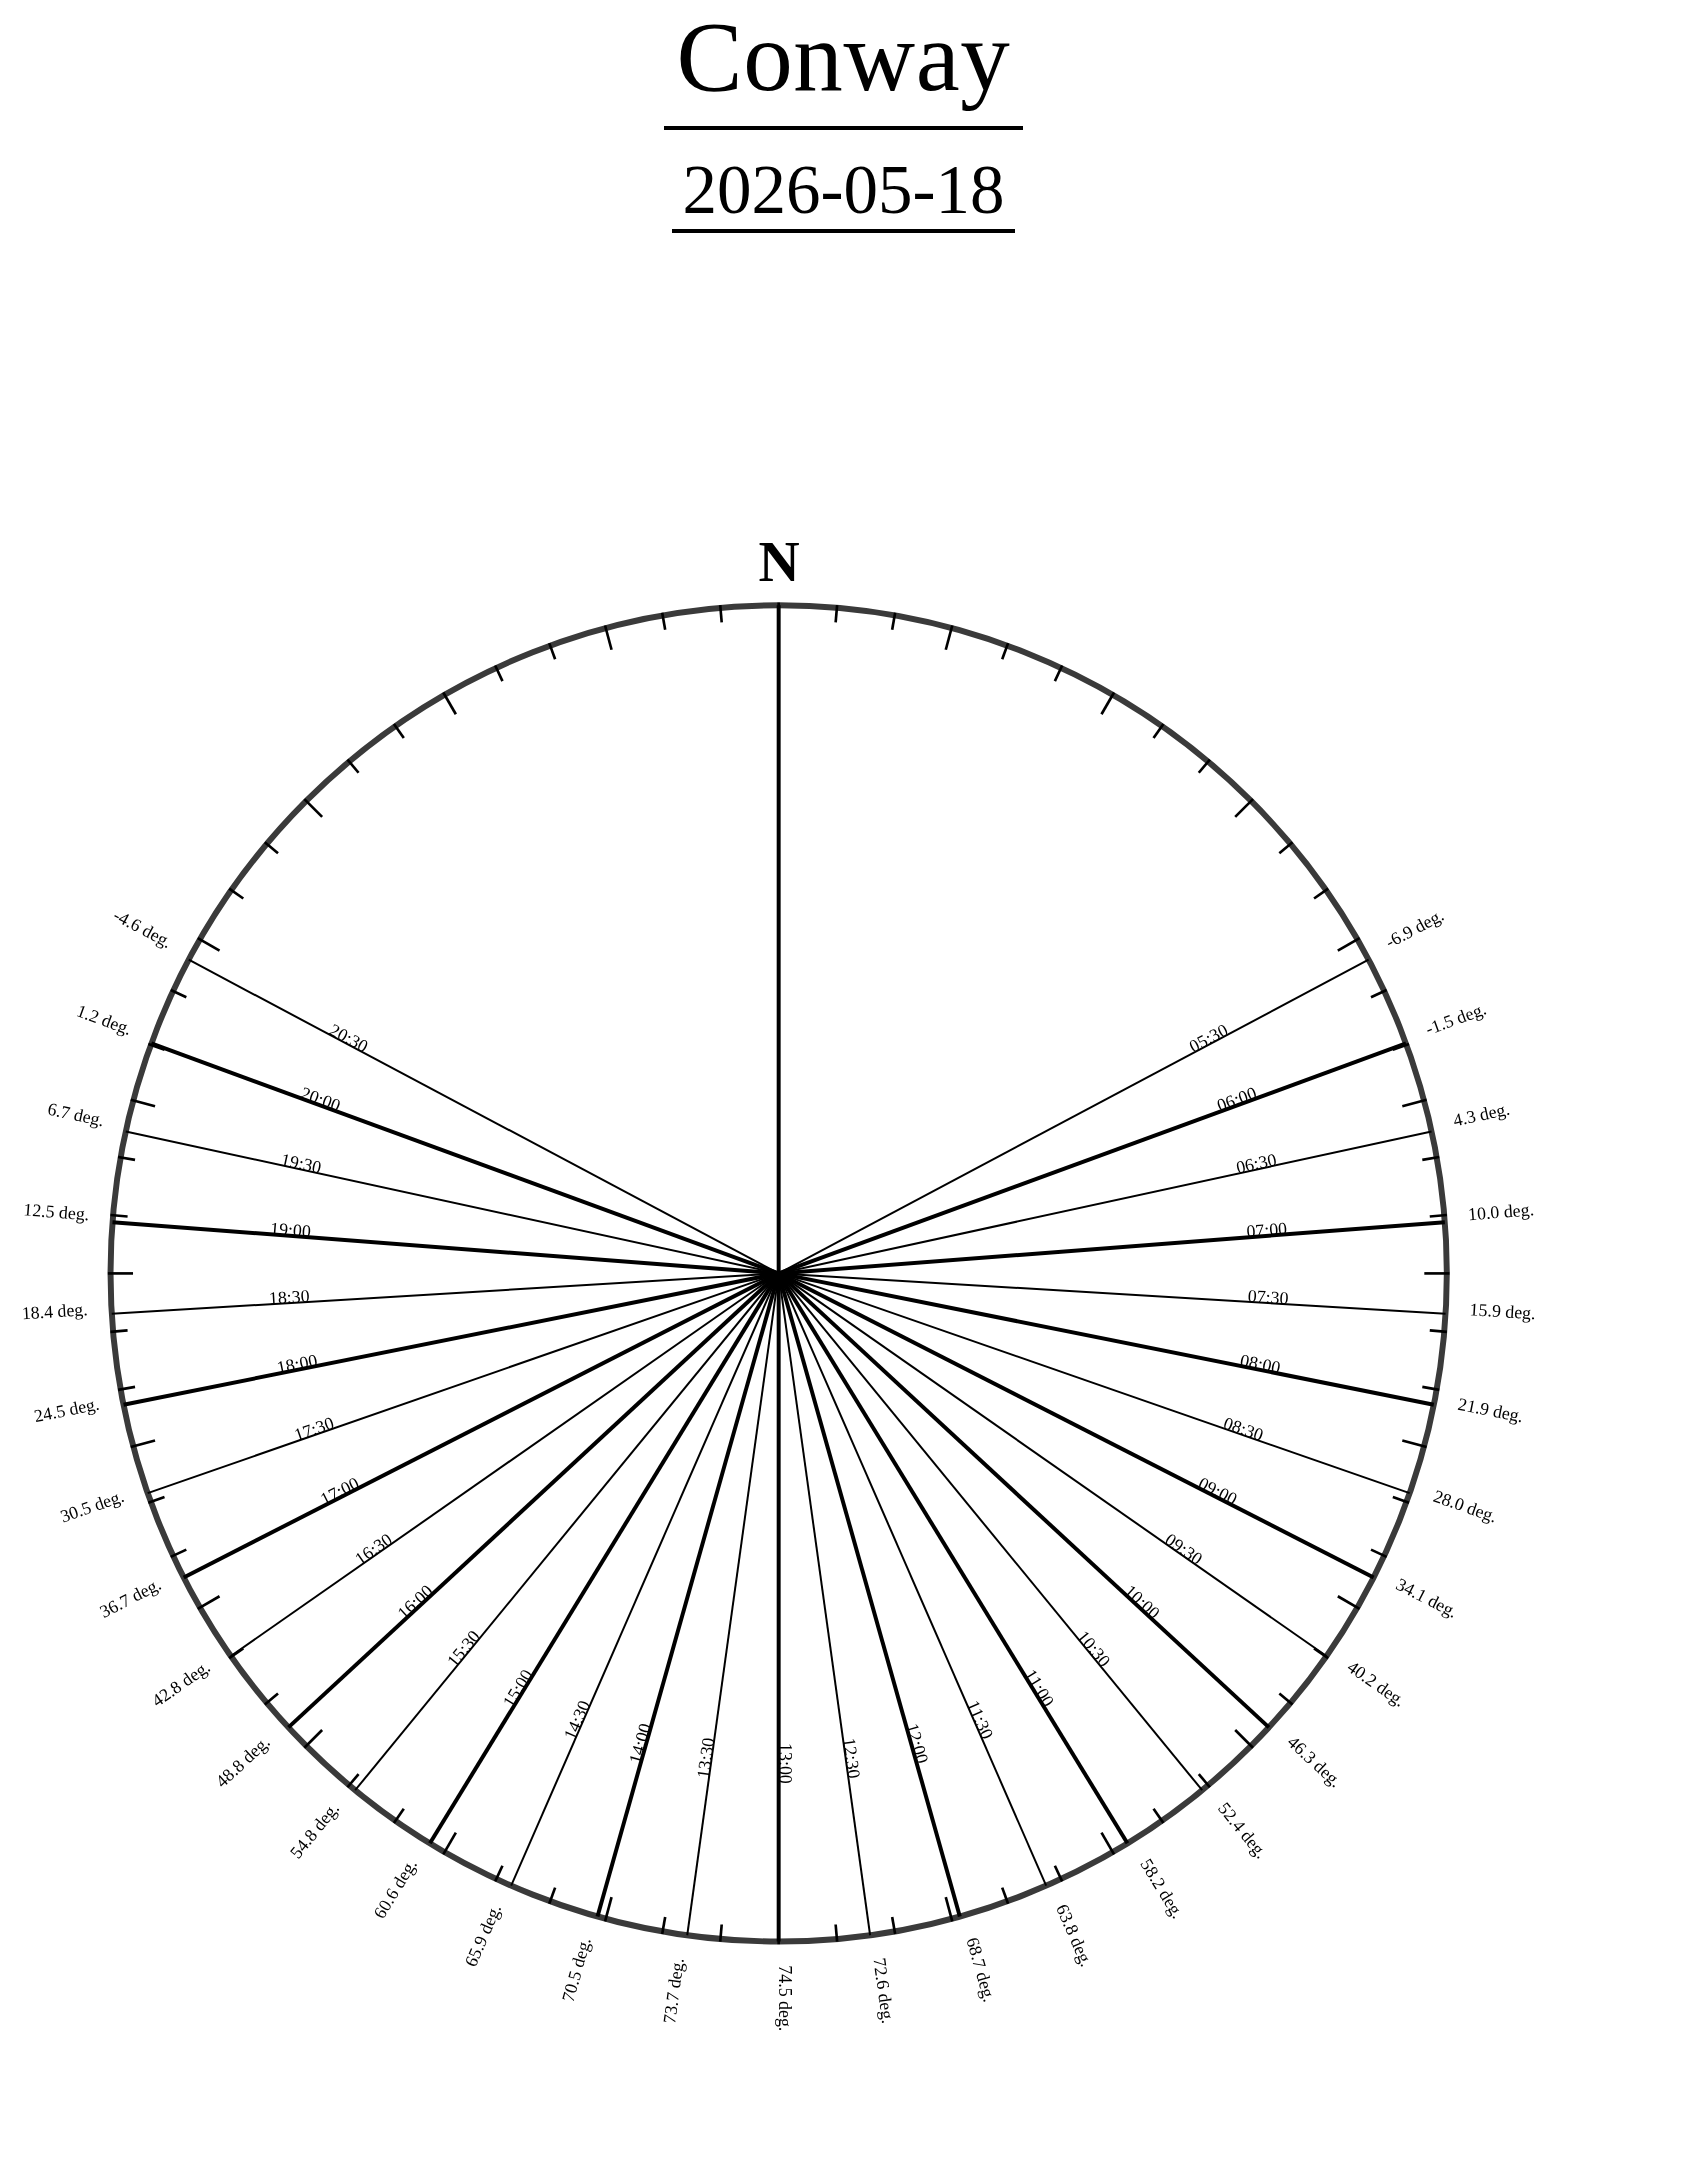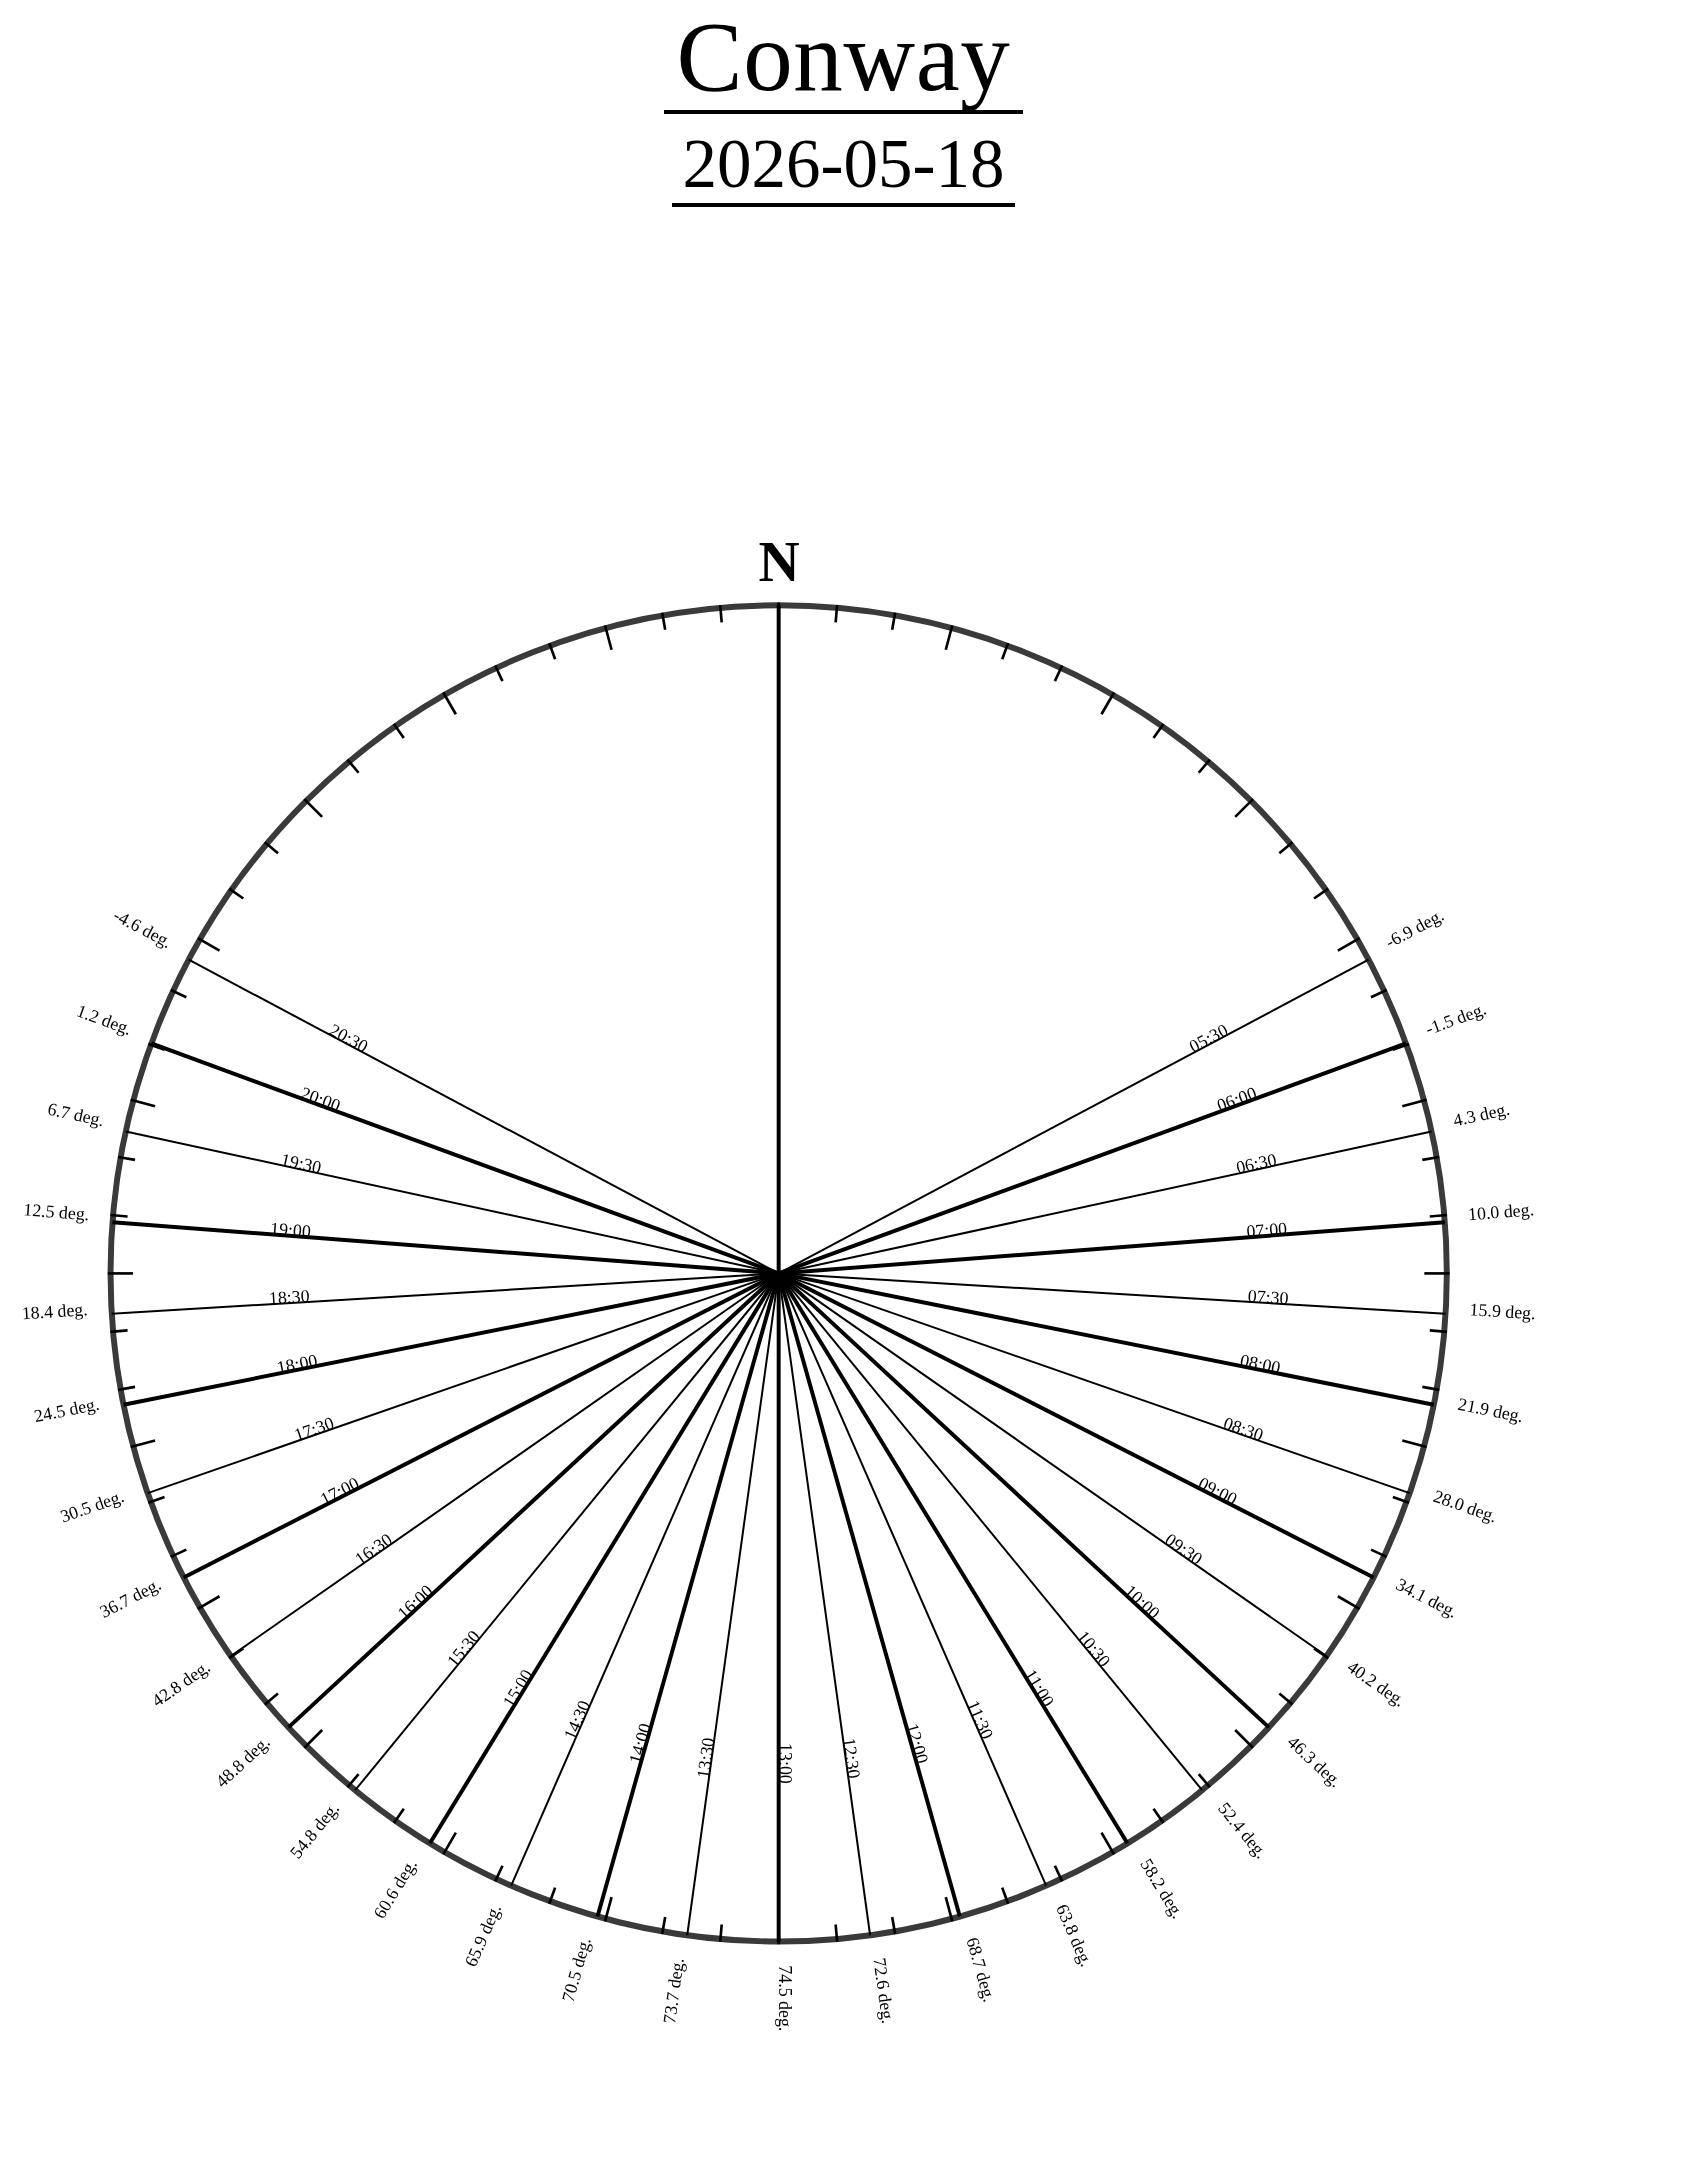--- a/index.html
+++ b/index.html
@@ -28,24 +28,24 @@
     text-align: center;
   }
   .title-main {
     font-family: "Liberation Serif", serif;
     font-size: 99px;
     line-height: 1.0;
     letter-spacing: 0.7px;
     color: #000;
     display: inline-block;
     border-bottom: 4.6px solid #000;
-    padding: 0 12px 4px 12px;
+    padding: 0 12px 20px 12px;
   }
   .title-sub-wrap {
-    margin-top: 16px;
+    margin-top: 26px;
   }
   .title-sub {
     font-family: "Liberation Serif", serif;
     font-size: 69px;
     line-height: 1.0;
     color: #000;
     display: inline-block;
     border-bottom: 4.6px solid #000;
     padding: 0 10.6px 4px 10.6px;
   }

